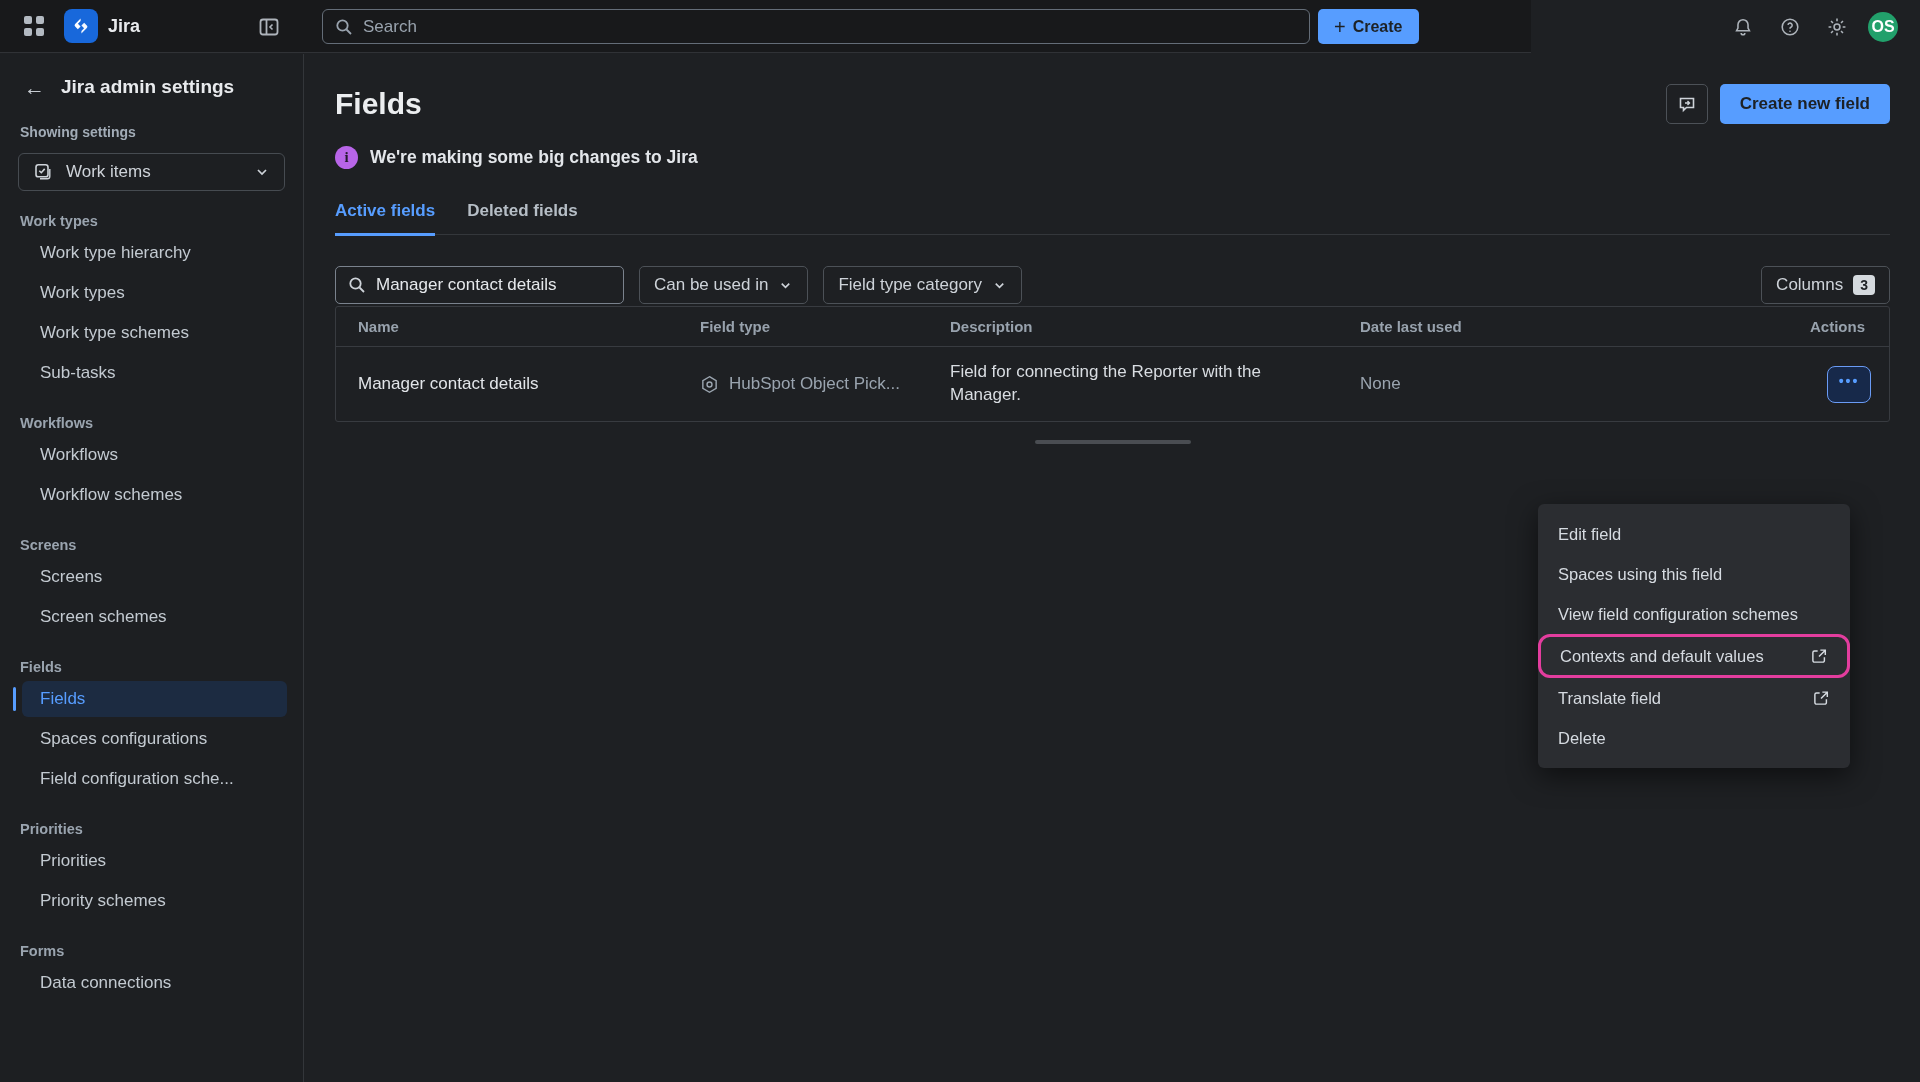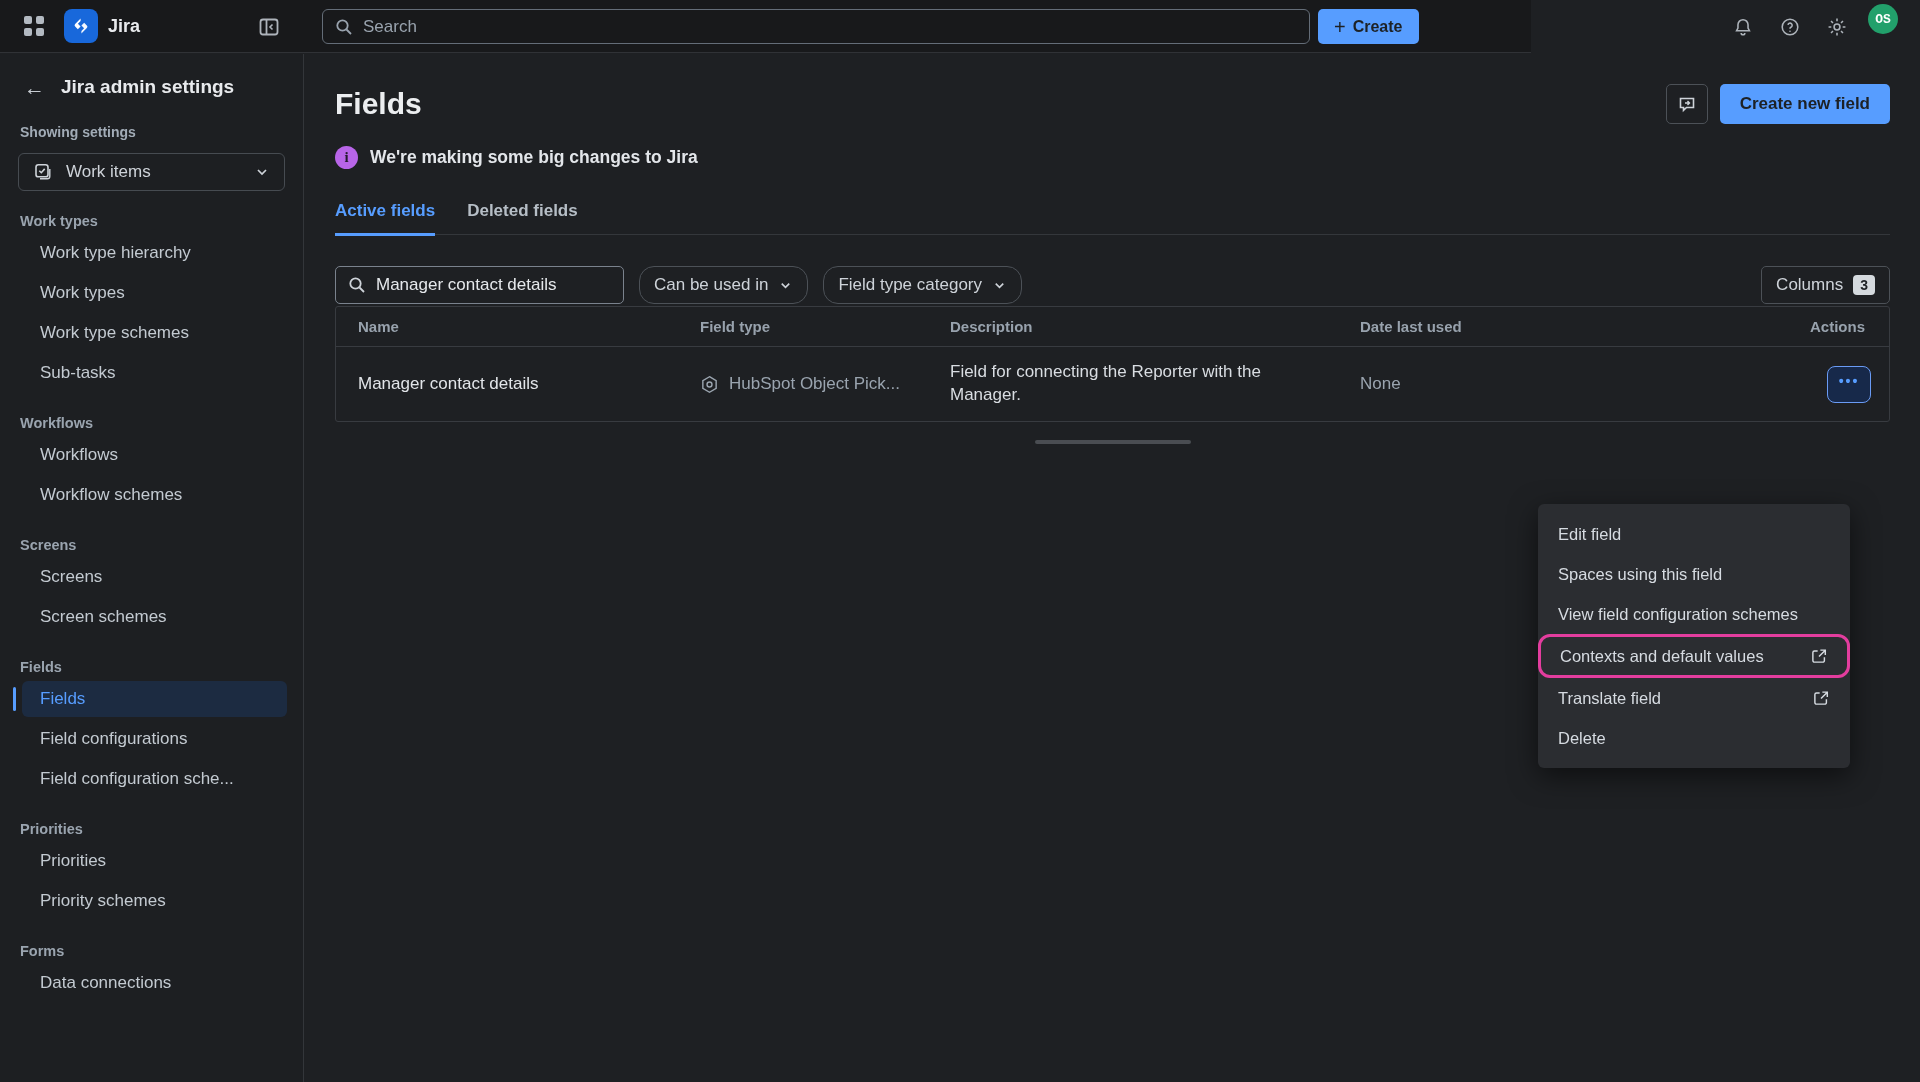--- a/index.html
+++ b/index.html
@@ -21,23 +21,23 @@
   .tb-search input { background:transparent; border:none; outline:none; color:#ffffff;
     font-size:17px; width:900px; font-family:inherit; }
   .tb-search input::placeholder { color:#99a3ae; }
   .tb-search .mag { margin:0 10px 0 12px; }
   .create-btn { position:absolute; left:1318px; top:9px; height:35px; padding:0 16px;
     background:#579DFF; color:#1d2125; border:none; border-radius:5px; font-size:16px;
     font-weight:600; display:flex; align-items:center; gap:7px; cursor:pointer; font-family:inherit; }
   .create-btn .plus { font-size:20px; font-weight:400; line-height:1; }
   .tb-icon { position:absolute; top:14px; width:26px; height:26px; display:flex;
     align-items:center; justify-content:center; cursor:pointer; }
-  .avatar { position:absolute; left:1868px; top:4px; width:30px; height:30px; border-radius:50%;
-    background:#22A06B; color:#fff; font-size:13px; font-weight:700; display:flex;
-    align-items:center; justify-content:center; cursor:pointer;font-family:Liberation Mono, monospace; }
+  .avatar { position:absolute; left:1868px; top:12px; width:30px; height:30px; border-radius:50%;
+    background:#22A06B; color:#fff; font-size:16px; font-weight:700; display:flex;
+    align-items:center; justify-content:center; cursor:pointer; }
 
   
   .sidebar { position:absolute; left:0; top:54px; width:304px; height:1028px;
     background:#1d1f22; border-right:1px solid #33363a; overflow:hidden; }
   .side-head { display:flex; align-items:center; gap:16px; margin:22px 0 0 24px; }
   .back-arrow { font-size:21px; color:#c6ccd2; cursor:pointer; line-height:1; }
   .side-title { font-size:19px; font-weight:700; color:#e8eaed; }
   .switch-label { margin:26px 0 0 20px; font-size:14px; font-weight:700; color:#a2acb7; }
   .switcher { margin:13px 18px 0 18px; height:38px; border:1px solid #464b51; border-radius:6px;
     display:flex; align-items:center; padding:0 14px; cursor:pointer; }
@@ -69,21 +69,21 @@
   .banner .txt { font-size:17.5px; font-weight:600; color:#e3e6ea; }
   .tabs { margin-top:32px; border-bottom:1px solid #34373b; display:flex; gap:32px; }
   .tab { padding-bottom:12px; font-size:17px; font-weight:600; cursor:pointer; }
   .tab.active { color:#579DFF; border-bottom:3px solid #579DFF; margin-bottom:-2px; }
   .tab.inactive { color:#b6bec6; }
   .filter-row { margin-top:31px; display:flex; align-items:center; }
   .f-search { width:289px; height:38px; border:1px solid #7a828d; border-radius:5px;
     display:flex; align-items:center; background:transparent; }
   .f-search input { background:transparent; border:none; outline:none; color:#e6e9ec;
     font-size:17px; width:230px; font-family:inherit; }
-  .dd { height:38px; border:1px solid #4c5157; border-radius:15px; margin-left:15px;
+  .dd { height:38px; border:1px solid #4c5157; border-radius:5px; margin-left:15px;
     display:flex; align-items:center; padding:0 14px; gap:10px; cursor:pointer;
     font-size:17px; color:#ced3d9; background:transparent; font-family:inherit; }
   .columns-btn { margin-left:auto; height:38px; border:1px solid #4c5157; border-radius:5px;
     display:flex; align-items:center; padding:0 14px; gap:10px; cursor:pointer;
     font-size:17px; color:#ced3d9; background:transparent; font-family:inherit; }
   .badge { background:#d5dade; color:#1d2125; font-size:14px; font-weight:700;
     border-radius:4px; padding:2px 7px; }
   .showing { margin-top:28px; font-size:16.5px; color:#9aa4af; }
   .table { margin-top:2px; border:1px solid #383b40; border-radius:3px; }
   .t-head, .t-row { display:grid; grid-template-columns:342px 250px 410px 434px 1fr; }
@@ -229,21 +229,21 @@
         </div>
     </div>
     <div class="nav-section">
       <div class="nav-header">Fields</div>
       <div class="nav-item selected">
         <span class="bar"></span>
           <span class="bg"></span>
         <span class="txt">Fields</span>
       </div>
       <div class="nav-item">
-          <span class="txt">Field configurations</span>
+          <span class="txt">Spaces configurations</span>
         </div>
       <div class="nav-item">
           <span class="txt">Field configuration sche...</span>
         </div>
     </div>
     <div class="nav-section">
       <div class="nav-header">Priorities</div>
       <div class="nav-item">
           <span class="txt">Priorities</span>
         </div>

